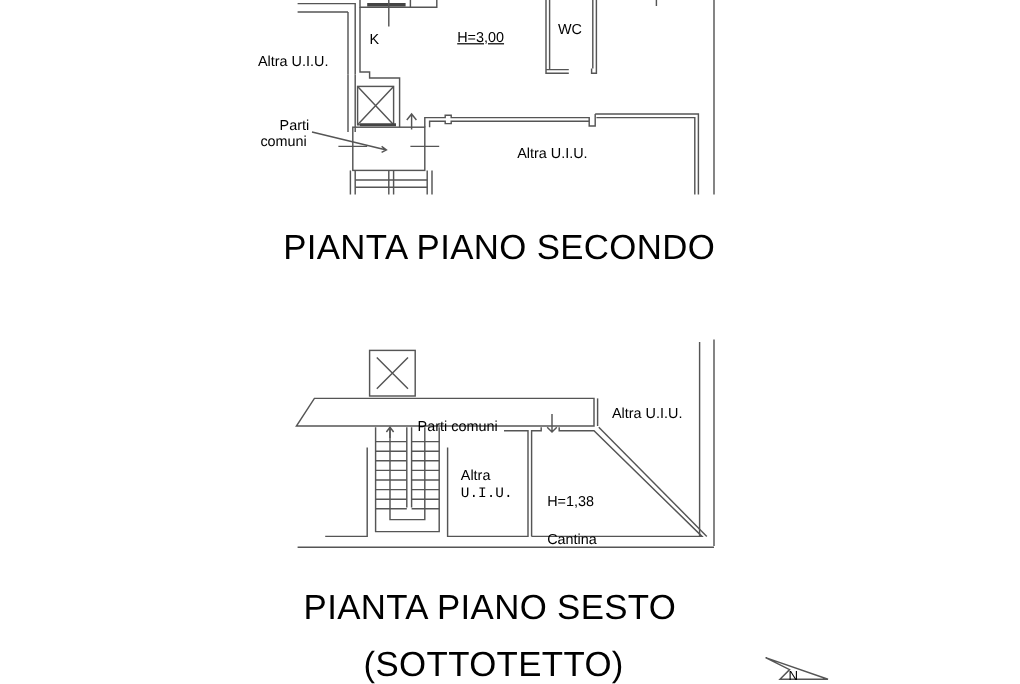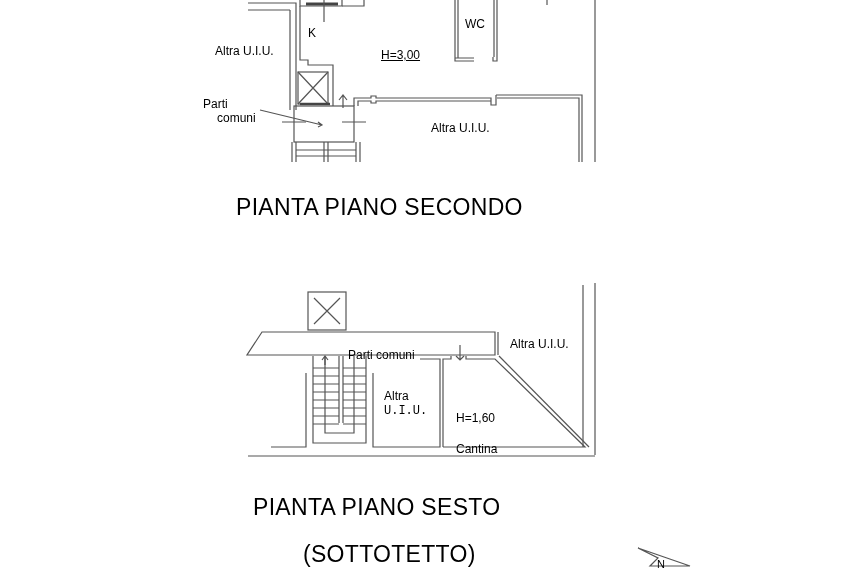--- a/index.html
+++ b/index.html
@@ -1,19 +1,19 @@
 <!DOCTYPE html>
 <html><head>
 <meta charset="utf-8">
 <style>
   html,body{margin:0;padding:0;background:#fff;}
   body{width:850px;height:570px;position:relative;overflow:hidden;font-family:"Liberation Sans",sans-serif;color:#000;}
   svg#plan{position:absolute;left:0;top:0;}
   .lbl{position:absolute;white-space:nowrap;font-size:12px;line-height:14px;}
-  .title{position:absolute;white-space:nowrap;font-size:23px;line-height:26px;letter-spacing:0.3px;}
+  .title{position:absolute;white-space:nowrap;font-size:29px;line-height:26px;letter-spacing:0.3px;}
 </style>
 </head>
 <body>
 
 <svg id="plan" width="850" height="570" viewBox="0 0 850 570" fill="none" stroke="#555" stroke-width="1.2">
 
   <g>
 
     <path d="M248 3 H296 V62"></path>
     <path d="M248 10 H290"></path>
@@ -84,31 +84,31 @@
     <path d="M248 456 H595"></path>
   </g>
 
   <g>
     <path d="M638 548 L690 566 L650 566 L658 558 Z"></path>
   </g>
 </svg>
 
 <div class="lbl" style="left:308px;top:26px;">K</div>
 <div class="lbl" style="left:465px;top:17px;">WC</div>
-<div class="lbl" style="left:381px;top:48px;text-decoration:underline;">H=3,00</div>
+<div class="lbl" style="left:381px;top:24px;text-decoration:underline;">H=3,00</div>
 <div class="lbl" style="left:215px;top:44px;">Altra U.I.U.</div>
 <div class="lbl" style="left:431px;top:121px;">Altra U.I.U.</div>
-<div class="lbl" style="left:203px;top:97px;">Parti</div>
+<div class="lbl" style="left:233px;top:97px;">Parti</div>
 <div class="lbl" style="left:217px;top:111px;">comuni</div>
 
 <div class="title" style="left:236px;top:194px;">PIANTA PIANO SECONDO</div>
 
 <div class="lbl" style="left:348px;top:348px;">Parti comuni</div>
 <div class="lbl" style="left:510px;top:337px;">Altra U.I.U.</div>
 <div class="lbl" style="left:384px;top:389px;">Altra</div>
 <div class="lbl" style="left:384px;top:404px;font-family:Liberation Mono, monospace;">U.I.U.</div>
 <div class="lbl" style="left:456px;top:395px;margin-top:47px;">Cantina</div>
-<div class="lbl" style="left:456px;top:411px;">H=1,60</div>
+<div class="lbl" style="left:456px;top:411px;">H=1,38</div>
 
 <div class="title" style="left:253px;top:494px;">PIANTA PIANO SESTO</div>
 <div class="title" style="left:303px;top:527px;margin-top:14px;">(SOTTOTETTO)</div>
 
 <div class="lbl" style="left:657px;top:557px;font-size:11px;">N</div>
 
 </body></html>

